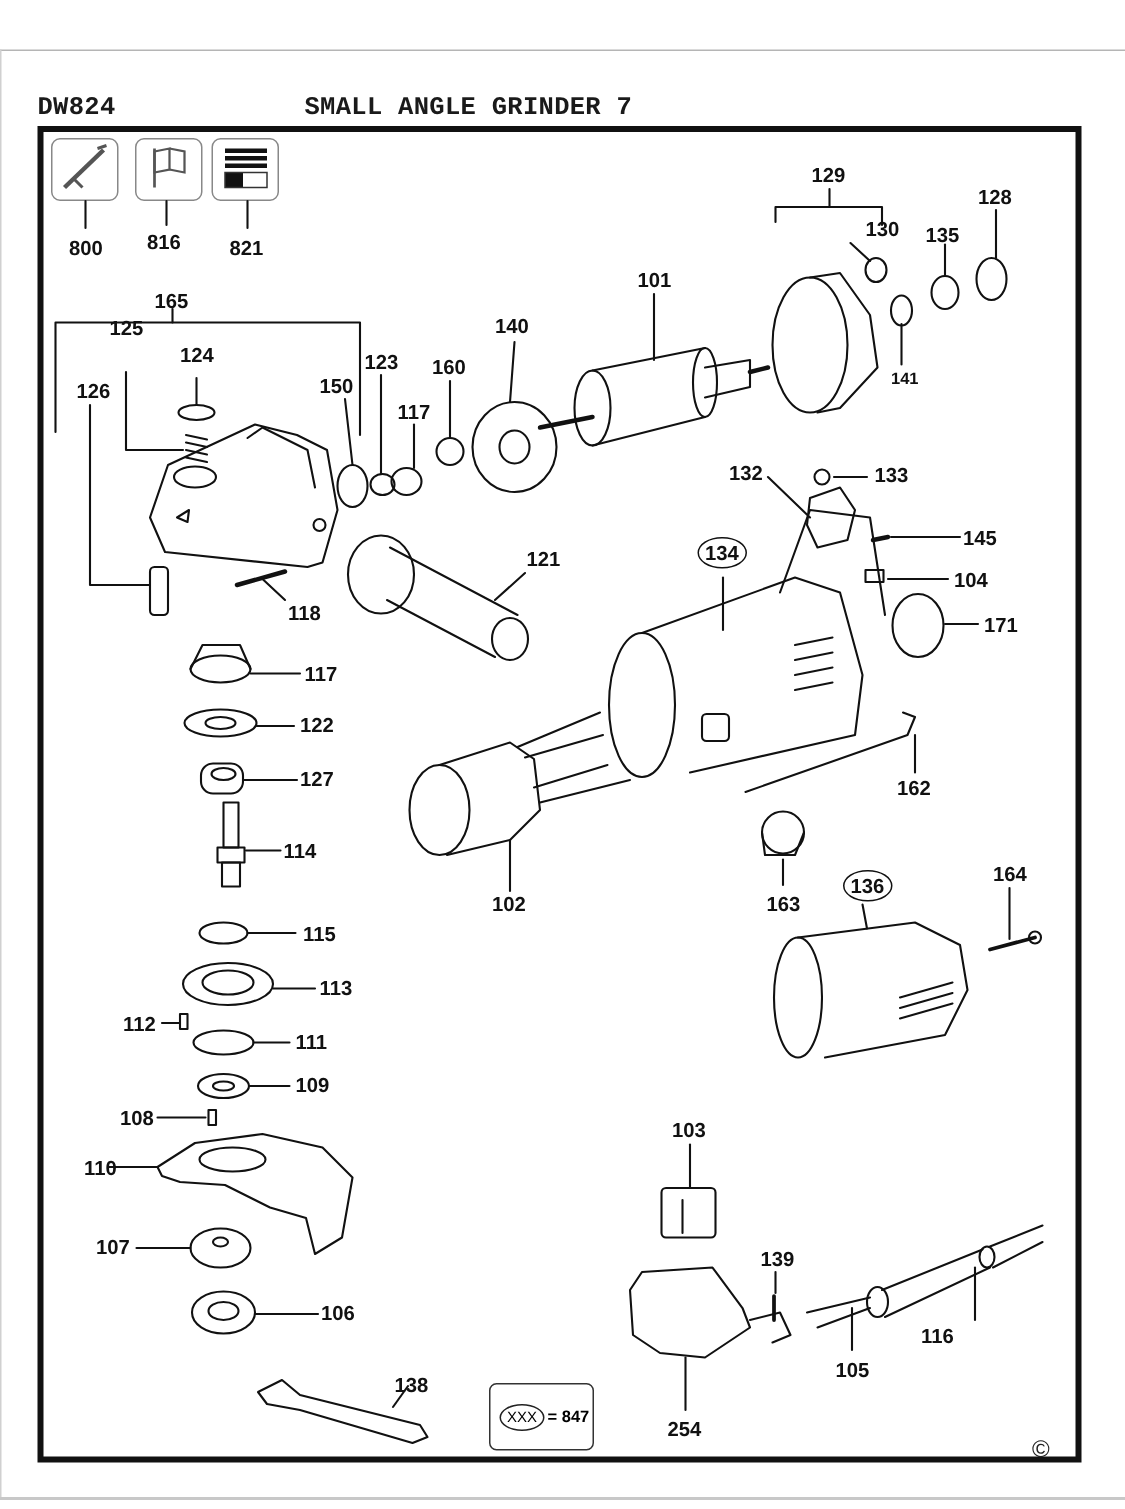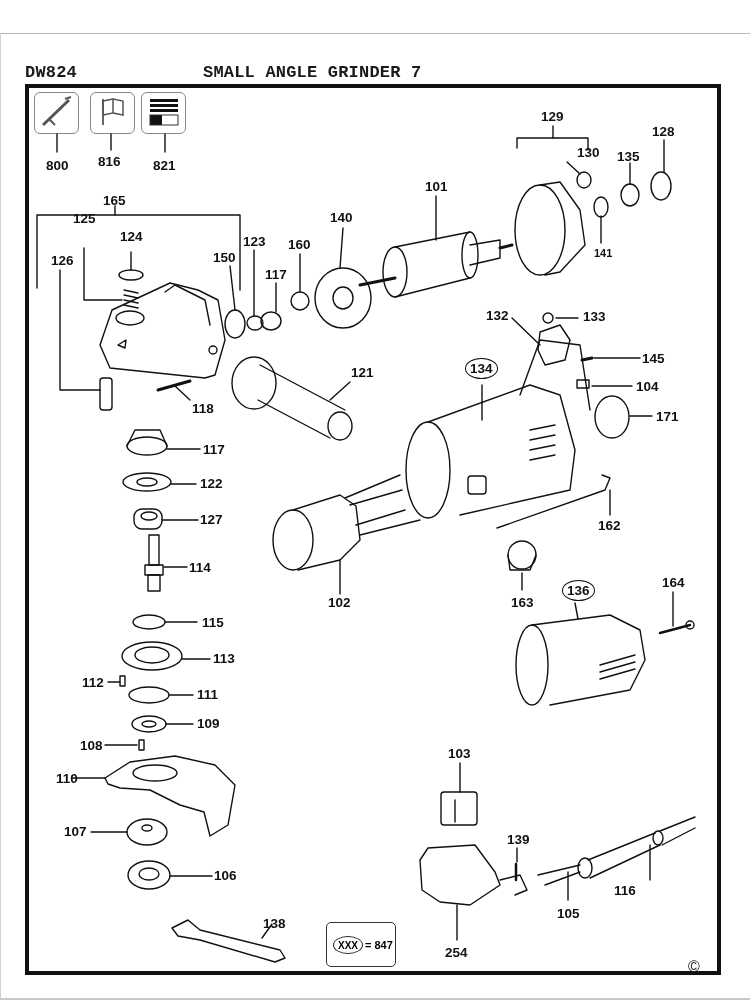--- a/index.html
+++ b/index.html
@@ -7,21 +7,21 @@
   .page-top-rule { position:absolute; left:0; top:33px; width:750px; height:1px; background:#b5b5b5; }
   .page-left-rule { position:absolute; left:0; top:33px; width:1px; height:965px; background:#d0d0d0; }
   .page-bottom-rule { position:absolute; left:0; top:998px; width:750px; height:2px; background:#c8c8c8; }
   .hdr { position:absolute; top:63px; font-family:"Liberation Mono", monospace; font-weight:bold; font-size:17px; color:#1a1a1a; letter-spacing:0.2px; }
   #model { left:25px; }
   #title { left:203px; }
   .frame { position:absolute; left:25px; top:84px; width:696px; height:891px; border:4px solid #111; box-sizing:border-box; }
   svg#drawing { position:absolute; left:0; top:0; width:750px; height:1006px; }
   .lbl { position:absolute; font-family:"Liberation Sans", sans-serif; font-weight:bold; font-size:13.5px; color:#111; line-height:1; white-space:nowrap; }
   .legend-box { position:absolute; left:326px; top:922px; width:70px; height:45px; border:1.5px solid #333; border-radius:5px; box-sizing:border-box; }
-  .legend-oval { position:absolute; left:6px; top:13px; width:30px; height:18px; border:1.5px solid #222; border-radius:50%; font-size:10px; font-weight:bold; text-align:center; line-height:18px; box-sizing:border-box; }
+  .legend-oval { position:absolute; left:6px; top:13px; width:30px; height:18px; border:1.5px solid #222; border-radius:50%; font-size:10px; font-weight:normal; text-align:center; line-height:18px; box-sizing:border-box; }
   .legend-eq { position:absolute; left:38px; top:16px; font-size:11px; font-weight:bold; }
   .copyright { position:absolute; left:688px; top:958px; font-size:16px; color:#222; }
   .icon-box { position:absolute; top:92px; width:45px; height:42px; border:1.5px solid #888; border-radius:6px; box-sizing:border-box; background:#fff; }
   .circled { border:1.5px solid #111; border-radius:50%; padding:2px 4px; }
 </style>
 </head>
 <body>
 
 <div class="page-top-rule"></div>
 <div class="page-left-rule"></div>

